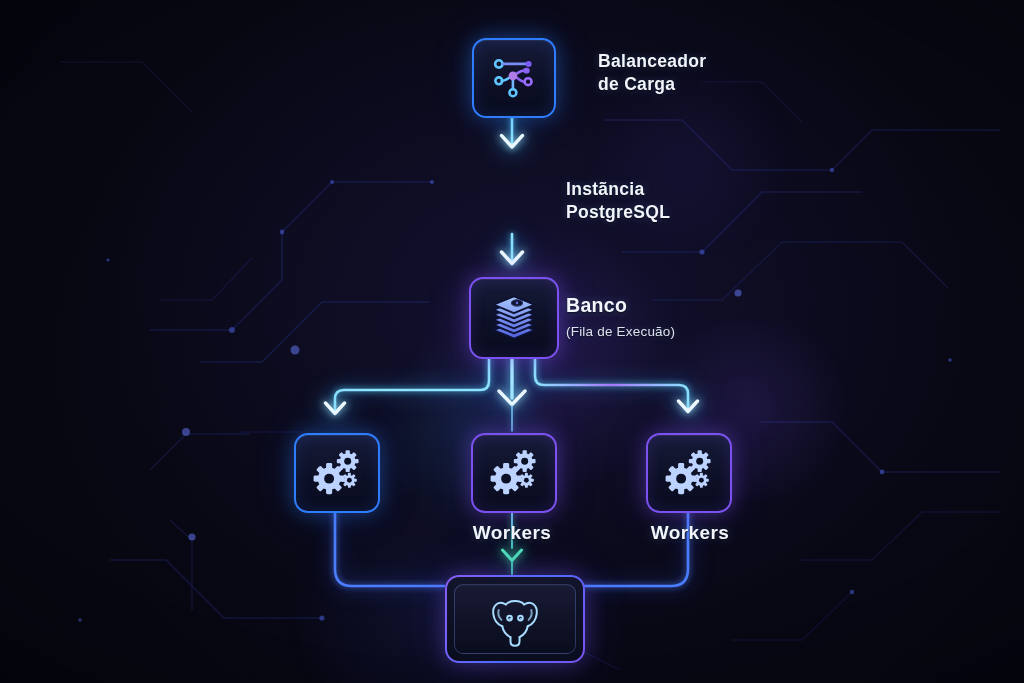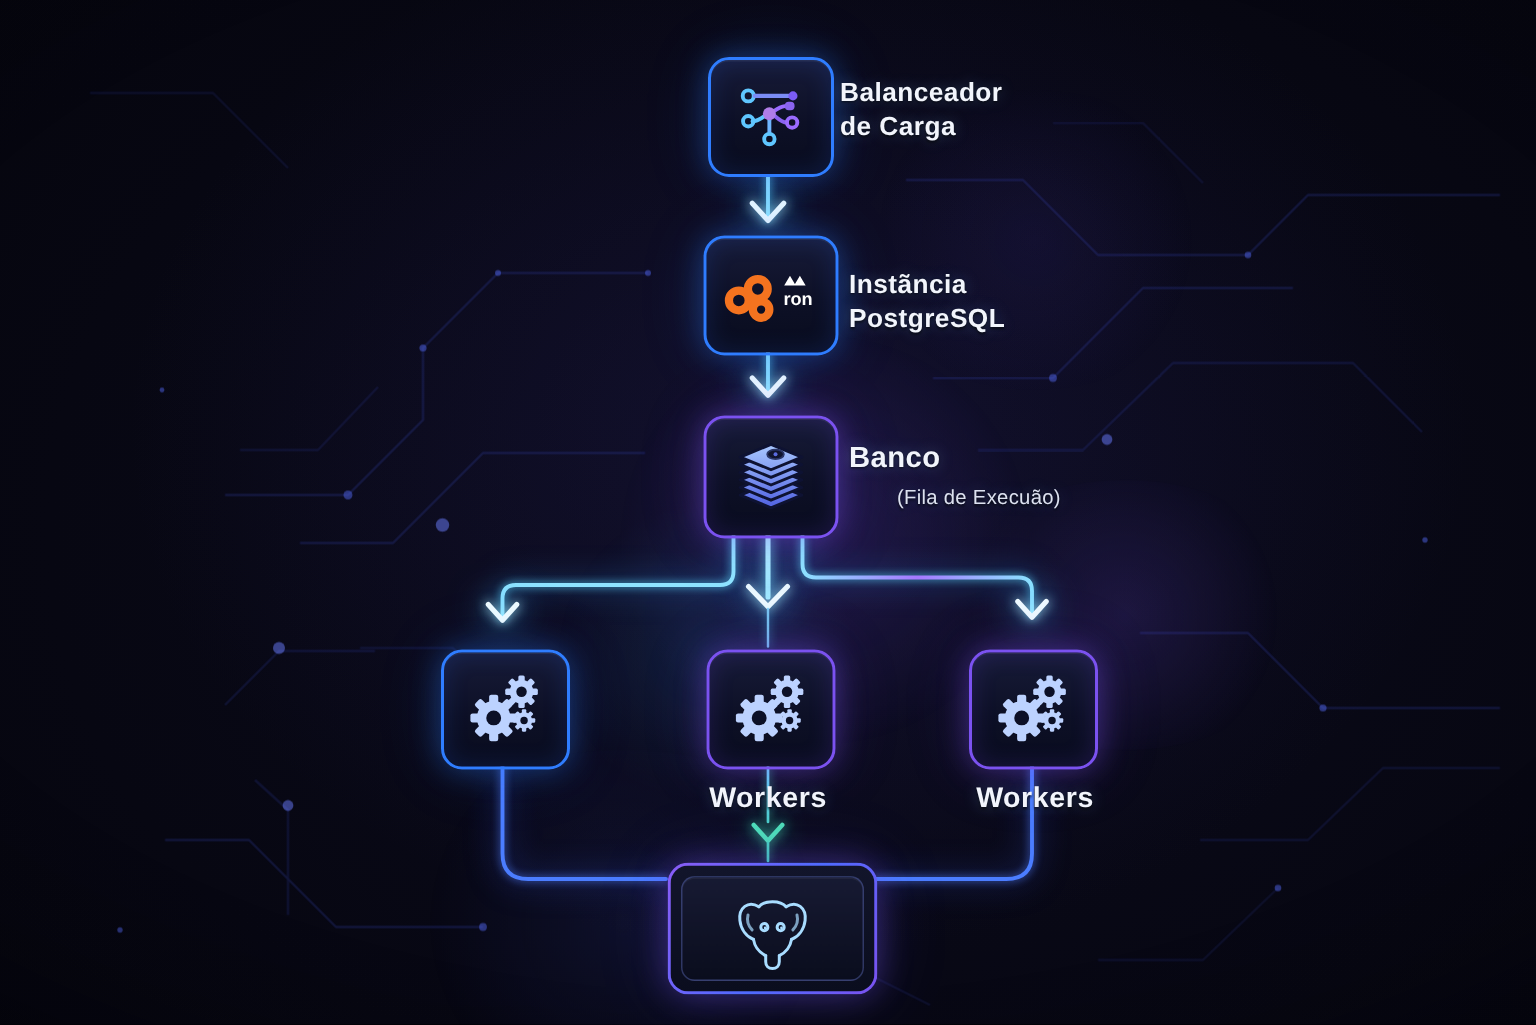--- a/index.html
+++ b/index.html
@@ -51,21 +51,21 @@
     background:linear-gradient(180deg,#12152b,#0a0d1e) padding-box,
                linear-gradient(120deg,#8a5cf6,#4f6bff 55%,#7b52f0) border-box;
     box-shadow:0 0 22px rgba(120,85,245,.40),0 0 50px rgba(90,90,255,.16);}
   .pg-inner{position:absolute;inset:7px;border-radius:9px;border:1px solid rgba(130,150,255,.30);
     background:linear-gradient(180deg,#171a33,#0a0d1d);display:flex;align-items:center;justify-content:center;
     box-shadow:inset 0 1px 0 rgba(255,255,255,.05);}
   
   .lbl{position:absolute;font-size:17.5px;font-weight:600;line-height:23px;letter-spacing:.3px;
     text-shadow:0 0 10px rgba(130,190,255,.28),0 1px 2px rgba(0,0,0,.8);}
   .redis-title{font-size:19.5px;}
-  .redis-sub{font-size:13.5px;font-weight:400;color:#dde2f0;margin-top:3px;letter-spacing:.2px;margin-left:32px;}
+  .redis-sub{font-size:13.5px;font-weight:400;color:#dde2f0;margin-top:3px;letter-spacing:.2px;}
   .wlabel{position:absolute;width:190px;text-align:center;font-size:19px;font-weight:600;letter-spacing:.4px;
     text-shadow:0 0 10px rgba(130,190,255,.28),0 1px 2px rgba(0,0,0,.8);}
   .badge{font-size:12.5px;font-weight:600;color:#dfe3f2;margin-left:7px;vertical-align:1px;}
   .logo-txt{font-family:"Liberation Sans",sans-serif;font-weight:bold;}
 </style>
 </head>
 <body>
 
 <div class="stage">
 
@@ -172,36 +172,25 @@
         <path d="M20,23.5 C16.5,26 14.5,26.6 12.6,26.6" stroke="#5fc6ff" stroke-width="2.4"></path>
         <circle cx="10" cy="26.6" r="3.2" stroke="#5fc6ff" stroke-width="2.4"></circle>
         <path d="M26.5,23.5 C30,26.5 32,27.4 33.8,27.4" stroke="#8a63f0" stroke-width="2.4"></path>
         <circle cx="37" cy="27.4" r="3.2" stroke="#9a6bff" stroke-width="2.4"></circle>
         <line x1="23" y1="26" x2="23" y2="34.2" stroke="#6fb6ff" stroke-width="2.4"></line>
         <circle cx="23" cy="37.6" r="3.2" stroke="#5fc6ff" stroke-width="2.4"></circle>
         <circle cx="23" cy="22" r="4" fill="#b07de8"></circle>
       </g>
     </svg>
   </div>
-  <div class="lbl" style="left:560px;top:50px;">
+  <div class="lbl" style="left:598px;top:50px;">
     <div>Balanceador</div>
     <div>de Carga</div>
   </div>
 
-  <div class="node b-blue" style="left:469px;top:157px;width:86px;height:76px;">
-    <svg width="66" height="44" viewBox="0 0 60 40">
-      <g fill="none" stroke="#f4731f" stroke-width="5" stroke-linecap="round">
-        <circle cx="10.5" cy="23" r="6"></circle>
-        <circle cx="22" cy="16" r="6"></circle>
-        <circle cx="24" cy="28.5" r="5"></circle>
-      </g>
-      <path d="M38,14 L41.5,8 L45,14 Z M44,14 L47.5,8 L51,14 Z" fill="#ffffff"></path>
-      <text x="37.5" y="25.5" font-size="11" fill="#ffffff" class="logo-txt">ron</text>
-    </svg>
-  </div>
   <div class="lbl" style="left:566px;top:178px;">
     <div>Instãncia</div>
     <div>PostgreSQL</div>
   </div>
 
   <div class="node b-purple" style="left:469px;top:277px;width:86px;height:78px;">
     <svg width="58" height="58" viewBox="0 0 48 48">
       <defs>
         <linearGradient id="sg" gradientUnits="userSpaceOnUse" x1="24" y1="6" x2="24" y2="42">
           <stop offset="0" stop-color="#a9c8ff"></stop>

